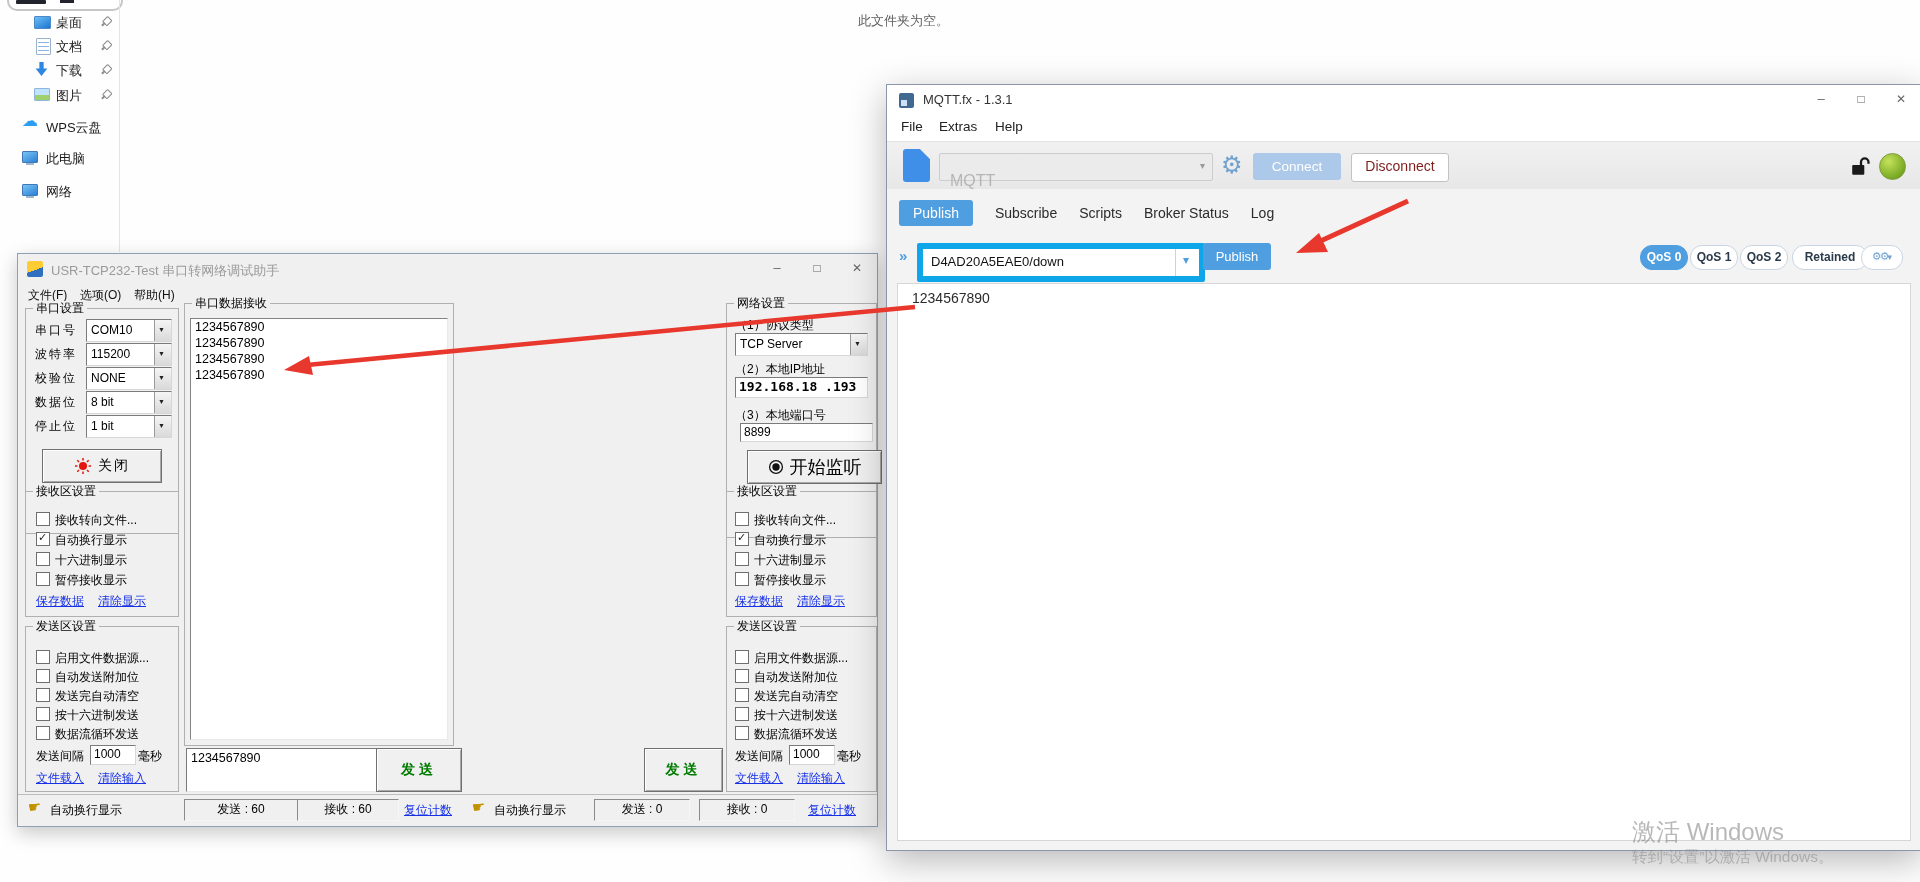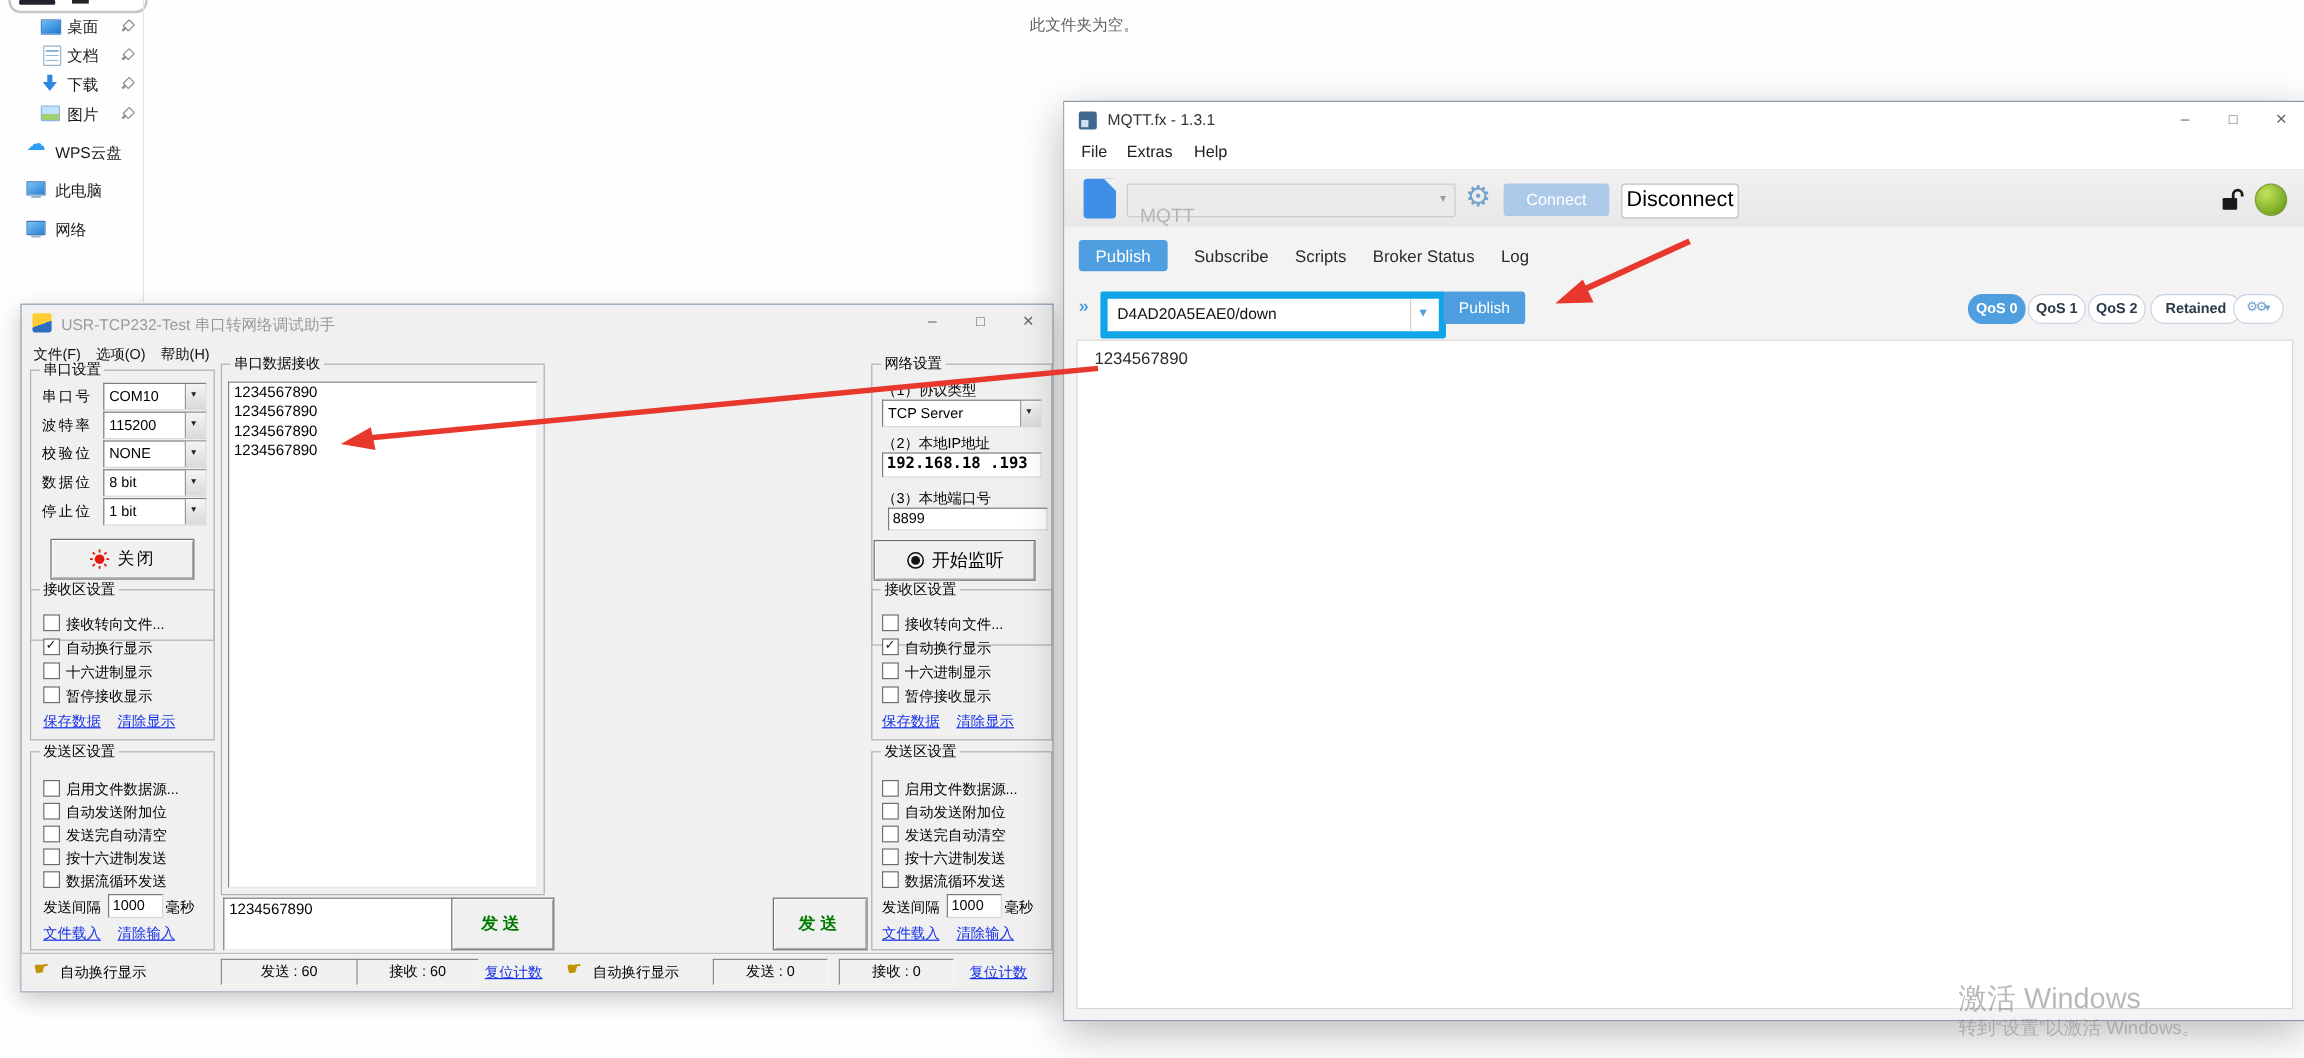--- a/index.html
+++ b/index.html
@@ -70,21 +70,21 @@
   .docicon{position:absolute;left:16px;top:7px;width:27px;height:33px;background:#3f8fe8;border-radius:3px;}
   .docicon::after{content:"";position:absolute;right:0;top:0;border-style:solid;border-width:0 10px 10px 0;border-color:transparent #f0f0f0 transparent transparent;}
   .docicon::before{content:"";position:absolute;right:0;top:0;border-style:solid;border-width:10px 0 0 10px;border-color:#9cc6f2 transparent transparent transparent;}
   .mq-combo{position:absolute;left:52px;top:11px;width:272px;height:26px;background:#ebebeb;border:1px solid #cdcdcd;border-radius:2px;}
   .mq-combo .ph{position:absolute;left:10px;top:18px;font-size:16px;color:#b5b5b5;}
   .mq-combo .arr{position:absolute;right:7px;top:6px;font-size:10px;color:#9a9a9a;}
   .mq-combo .arr::before{content:"▾";}
   .gear{position:absolute;font-size:24px;color:#73a2cf;line-height:24px;}
   .gear::before{content:"⚙";}
   .btn-connect{position:absolute;left:366px;top:11px;width:88px;height:27px;background:#adc9e9;border-radius:3px;color:#fff;font-size:13.5px;text-align:center;line-height:27px;}
-  .btn-disconnect{position:absolute;left:464px;top:11px;width:96px;height:27px;background:#fff;border:1px solid #c2c2c2;border-radius:3px;color:#000000;font-size:18px;text-align:center;line-height:25px;}
+  .btn-disconnect{position:absolute;left:464px;top:11px;width:96px;height:27px;background:#fff;border:1px solid #c2c2c2;border-radius:3px;color:#7f1d1d;font-size:14px;text-align:center;line-height:25px;}
   .statusdot{position:absolute;left:992px;top:11px;width:25px;height:25px;border-radius:50%;background:radial-gradient(circle at 35% 30%,#c4e25c,#7fae27 65%,#5f8c13);border:1px solid #7c9a37;}
   .mq-body{position:absolute;left:0;top:104px;right:0;bottom:0;background:#f3f3f3;}
   .mq-tabs{position:absolute;left:12px;top:8px;display:flex;gap:22px;align-items:center;height:32px;}
   .mq-tab{font-size:14px;color:#2b2b2b;padding:5px 0;white-space:nowrap;}
   .mq-tab.active{background:#4f9edf;color:#fff;border-radius:3px;padding:5px 14px;}
   .chev{position:absolute;left:12px;top:58px;font-size:15px;font-weight:bold;color:#4f9edf;}
   .chev::before{content:"»";}
   .topic-combo{position:absolute;left:30px;top:54px;width:276px;height:27px;background:#fff;border:6px solid #0ea5e9;border-radius:2px;}
   .topic-combo .tv{position:absolute;left:8px;top:5px;font-size:13px;color:#111;white-space:nowrap;}
   .topic-combo .ta{position:absolute;right:0;top:0;bottom:0;width:23px;border-left:1px solid #d2d2d2;}
@@ -275,21 +275,21 @@
       <span class="lg">网络设置</span>
       <span class="fld-label" style="left:8px;top:13px;letter-spacing:0">（1）协议类型</span>
       <span class="combo" style="left:8px;top:29px;width:131px;height:21px">
           <span class="cv">TCP Server</span>
           <span class="ca"></span>
         </span>
       <span class="fld-label" style="left:8px;top:57px;letter-spacing:0">（2）本地IP地址</span>
       <span class="inp ipv" style="left:8px;top:73px;width:125px;height:17px">192.168.18 .193</span>
       <span class="fld-label" style="left:8px;top:103px;letter-spacing:0">（3）本地端口号</span>
       <span class="inp" style="left:13px;top:119px;width:125px;height:15px">8899</span>
-      <div class="btn3d" style="left:1px;top:146px;width:133px;height:32px;font-size:15px">
+      <div class="btn3d" style="left:20px;top:146px;width:133px;height:32px;font-size:18px">
         <svg width="16" height="16" viewBox="0 0 16 16">
             <circle cx="8" cy="8" r="6.4" fill="none" stroke="#111" stroke-width="1.3"></circle>
             <circle cx="8" cy="8" r="3.7" fill="#111"></circle>
           </svg>
         <span>开始监听</span>
       </div>
     </div>
 
     <div class="gb" style="left:708px;top:237px;width:149px;height:124px">
       <span class="lg">接收区设置</span>

